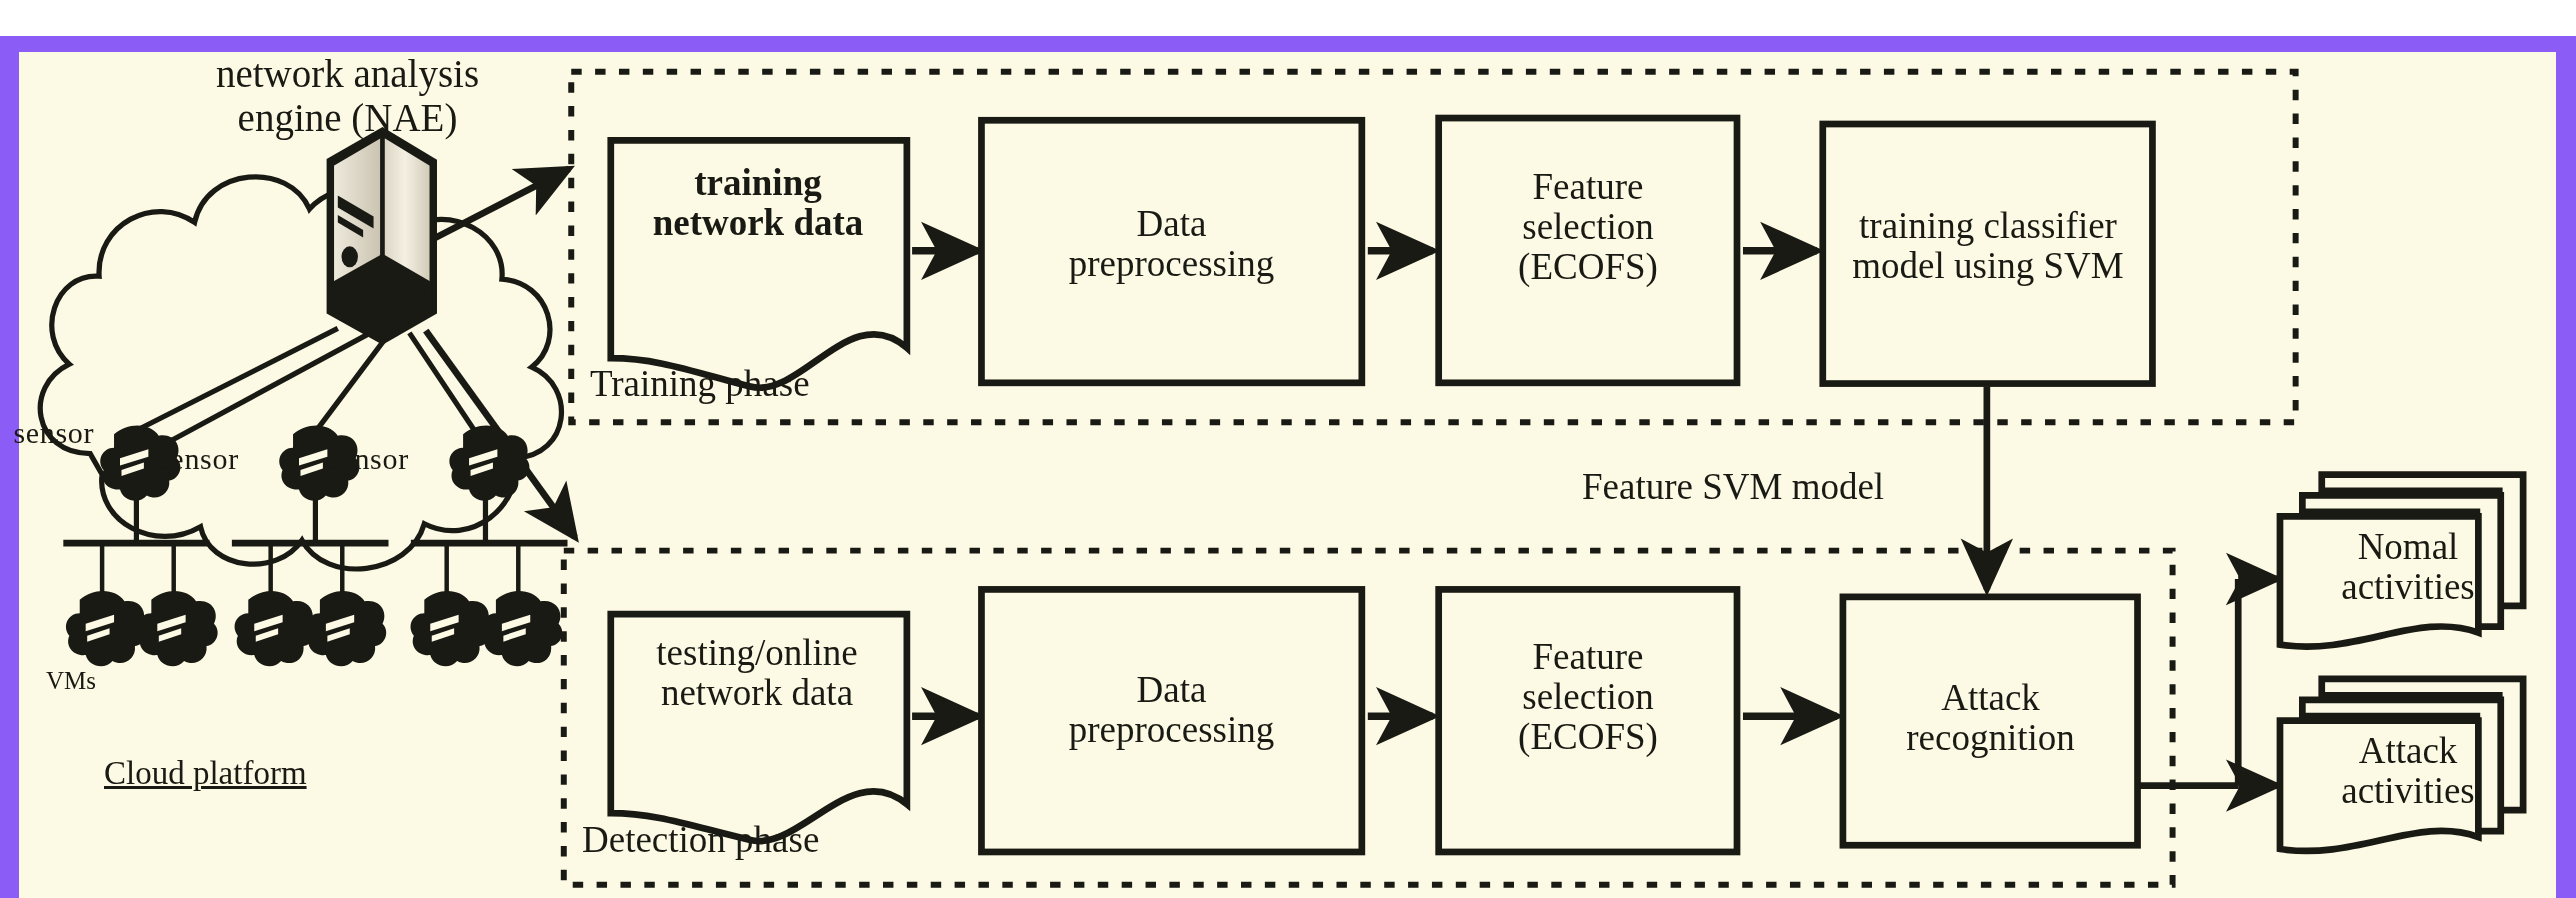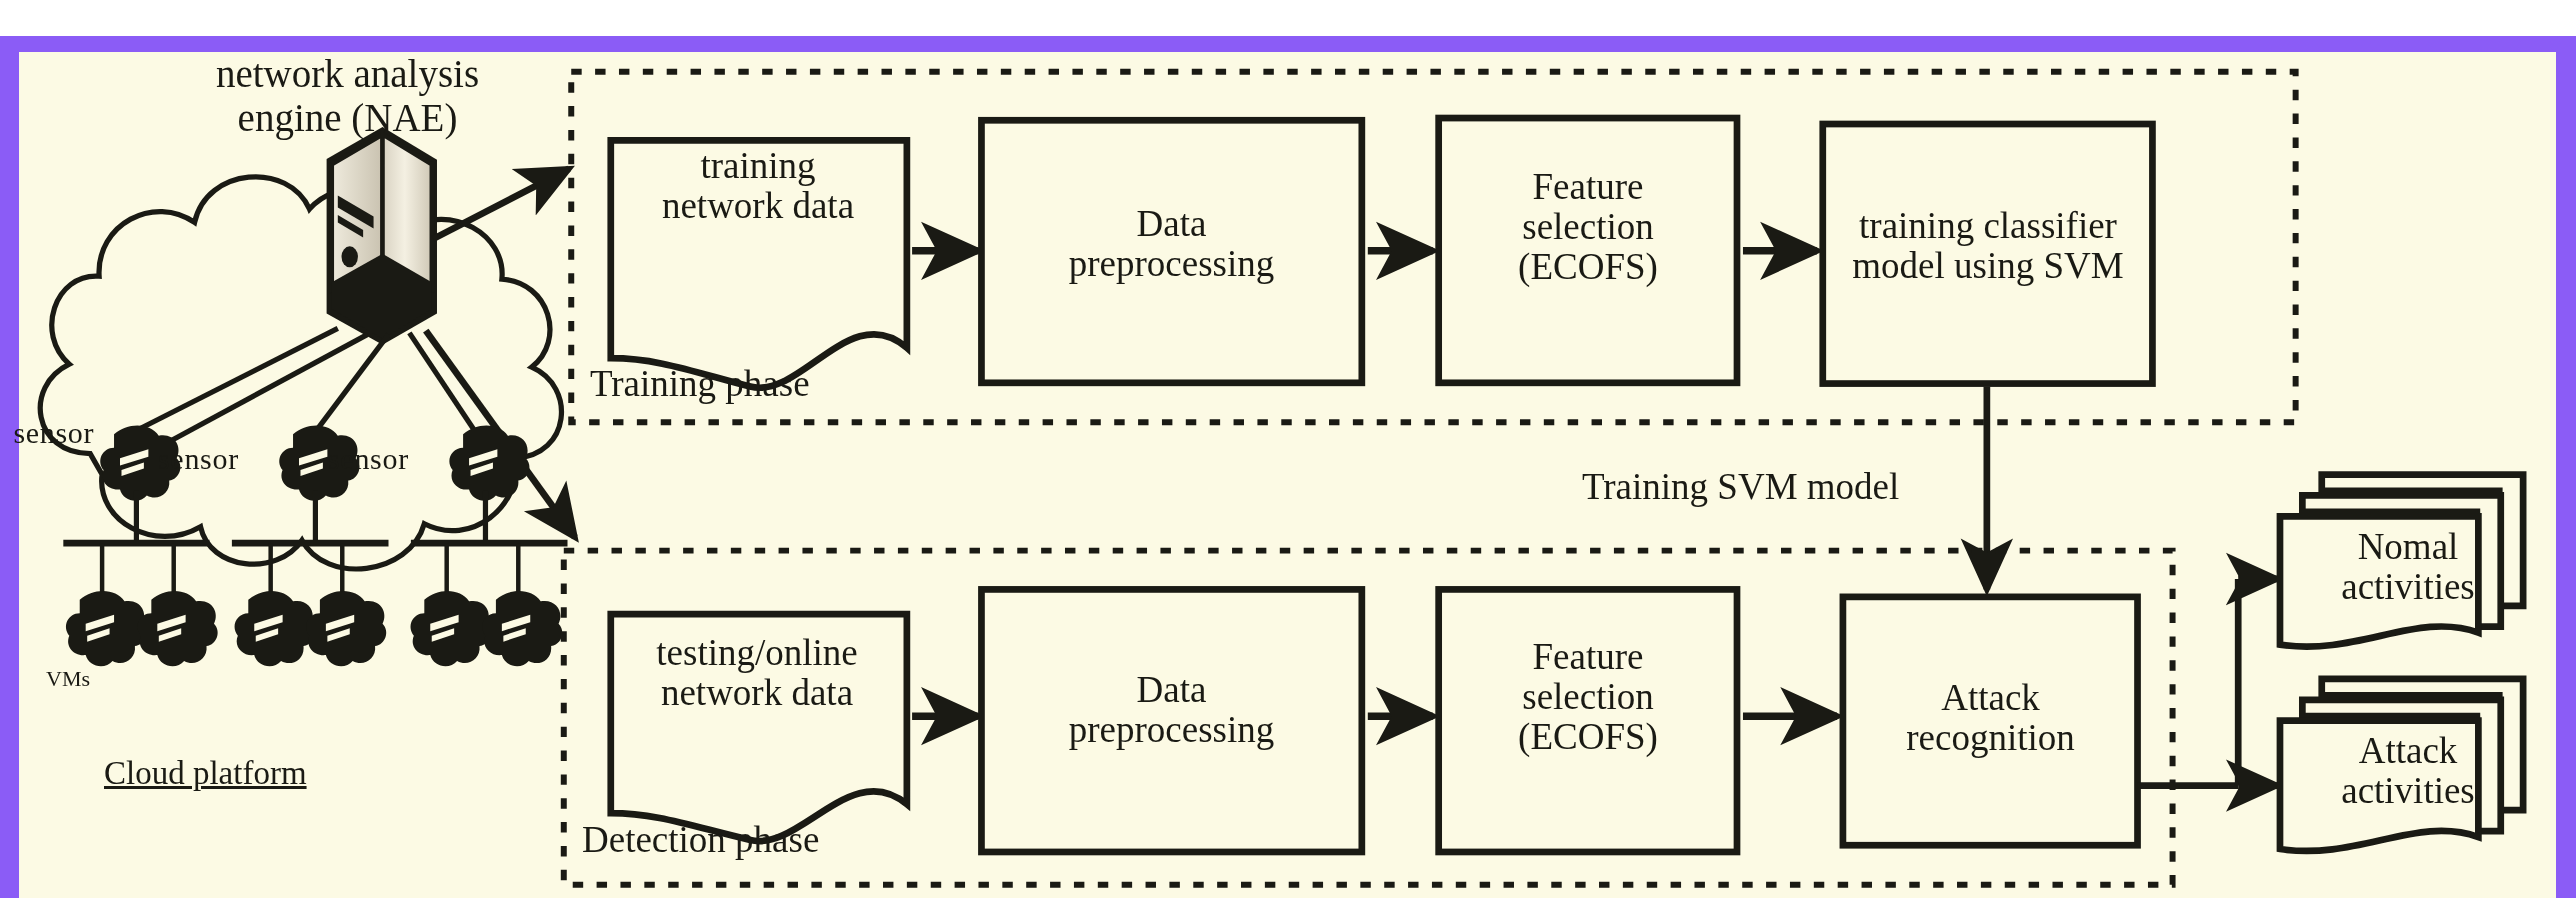--- a/index.html
+++ b/index.html
@@ -10,21 +10,21 @@
   #svgroot{position:absolute;left:0;top:0;width:2576px;height:898px;}
   .lbl{position:absolute;color:#1a1a14;line-height:1.08;text-align:center;
        font-family:"Liberation Serif","DejaVu Serif",serif;white-space:pre-line;}
   .boxlbl{font-size:37px;}
   .phaselbl{font-size:37px;text-align:left;}
   .cloudlbl{font-size:33px;}
   .sensorlbl{font-size:30px;letter-spacing:0.7px;}
   .naelbl{font-size:39px;line-height:1.12;}
   .svmlbl{font-size:37px;}
   .doclbl{font-size:37px;padding-left:28px;}
-  .vmslbl{font-size:22px;}
+  .vmslbl{font-size:25px;}
 </style>
 </head>
 <body>
 
 <div id="stage">
   <div id="canvas"></div>
 
   <svg id="svgroot" viewBox="0 0 3452 1204">
     <defs>
       <marker id="ah" markerWidth="9" markerHeight="9" refX="7.6" refY="4.5" orient="auto" markerUnits="strokeWidth">
@@ -218,32 +218,32 @@
 engine (NAE)</div>
 
   <div class="lbl sensorlbl" style="left:13.4px;top:381px;width:142px;text-align:left;">sensor</div>
   <div class="lbl sensorlbl" style="left:158px;top:407px;width:142px;text-align:left;">sensor</div>
   <div class="lbl sensorlbl" style="left:328px;top:407px;width:142px;text-align:left;">sensor</div>
 
   <div class="lbl vmslbl" style="left:46px;top:631px;width:134px;text-align:left;">VMs</div>
 
   <div class="lbl cloudlbl" style="left:104px;top:720px;width:313px;text-align:left;text-decoration:underline;">Cloud platform</div>
 
-  <div class="lbl boxlbl" style="left:610px;top:110px;width:296px;">training
+  <div class="lbl boxlbl" style="left:610px;top:127px;width:296px;font-weight:bold;">training
 network data</div>
   <div class="lbl boxlbl" style="left:981px;top:168px;width:381px;">Data
 preprocessing</div>
   <div class="lbl boxlbl" style="left:1439px;top:131px;width:298px;">Feature
 selection
 (ECOFS)</div>
   <div class="lbl boxlbl" style="left:1823px;top:170px;width:330px;">training classifier
 model using SVM</div>
   <div class="lbl phaselbl" style="left:590px;top:328px;width:418px;">Training phase</div>
 
-  <div class="lbl svmlbl" style="left:1582px;top:431px;width:403px;text-align:left;">Training SVM model</div>
+  <div class="lbl svmlbl" style="left:1582px;top:431px;width:403px;text-align:left;">Feature SVM model</div>
 
   <div class="lbl boxlbl" style="left:606px;top:597px;width:302px;text-align:center;">testing/online
 network data</div>
   <div class="lbl boxlbl" style="left:981px;top:634px;width:381px;">Data
 preprocessing</div>
   <div class="lbl boxlbl" style="left:1439px;top:601px;width:298px;">Feature
 selection
 (ECOFS)</div>
   <div class="lbl boxlbl" style="left:1843px;top:642px;width:295px;">Attack
 recognition</div>

